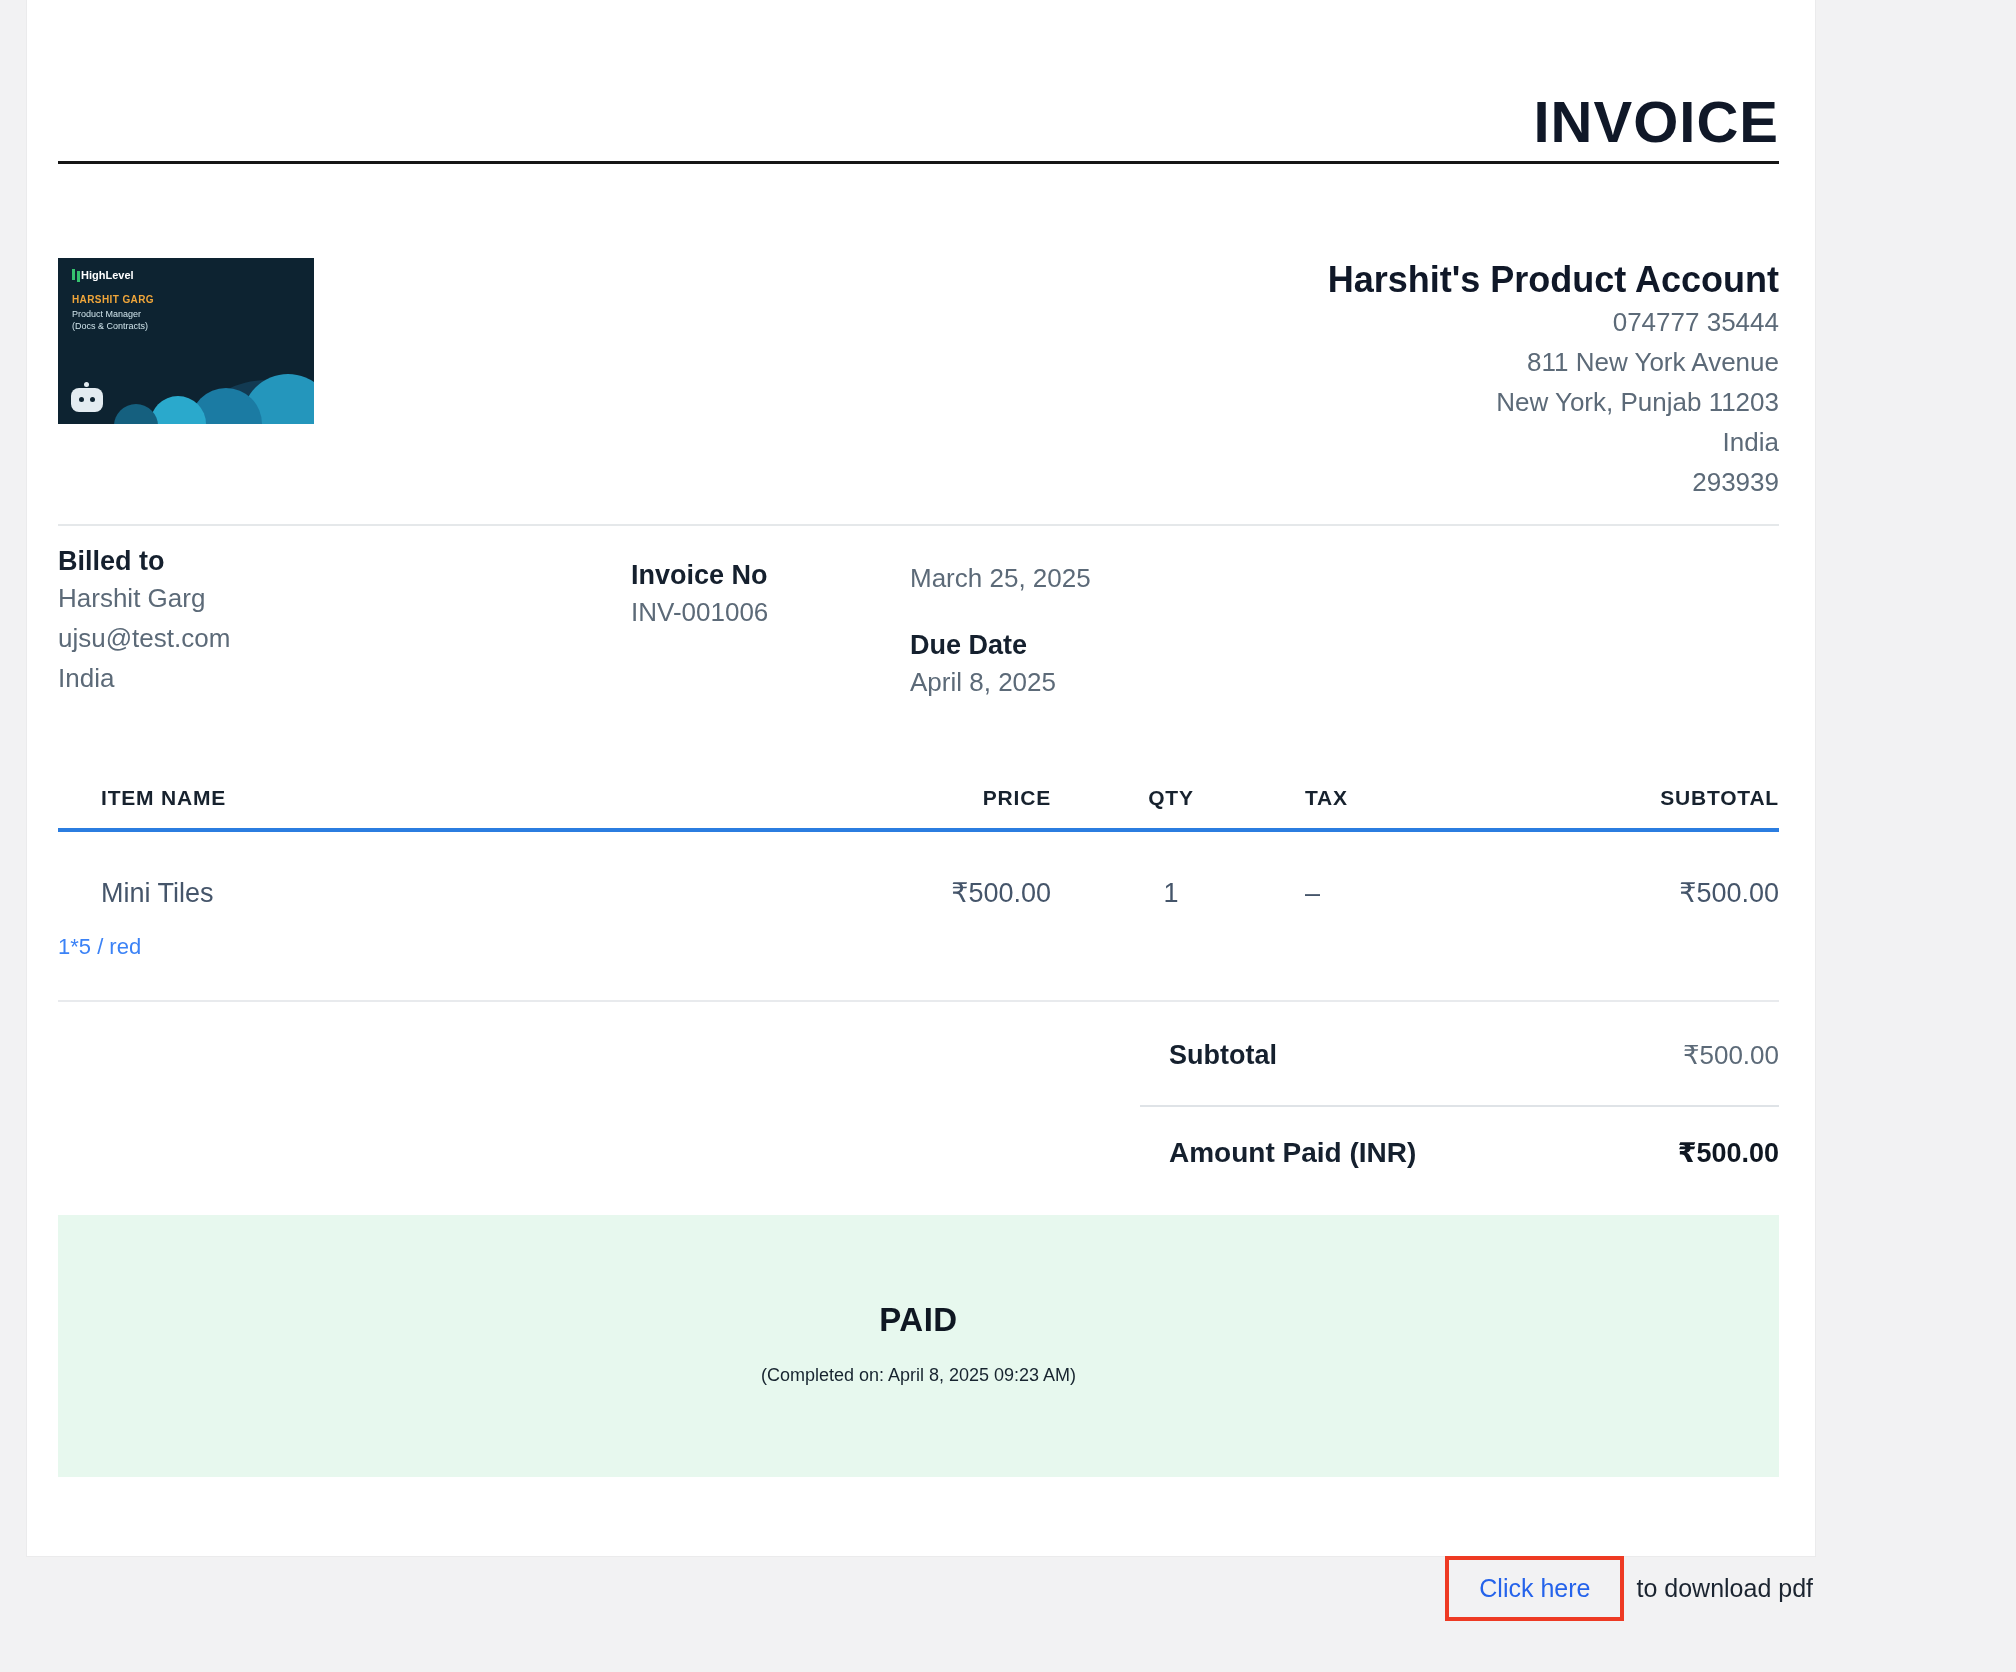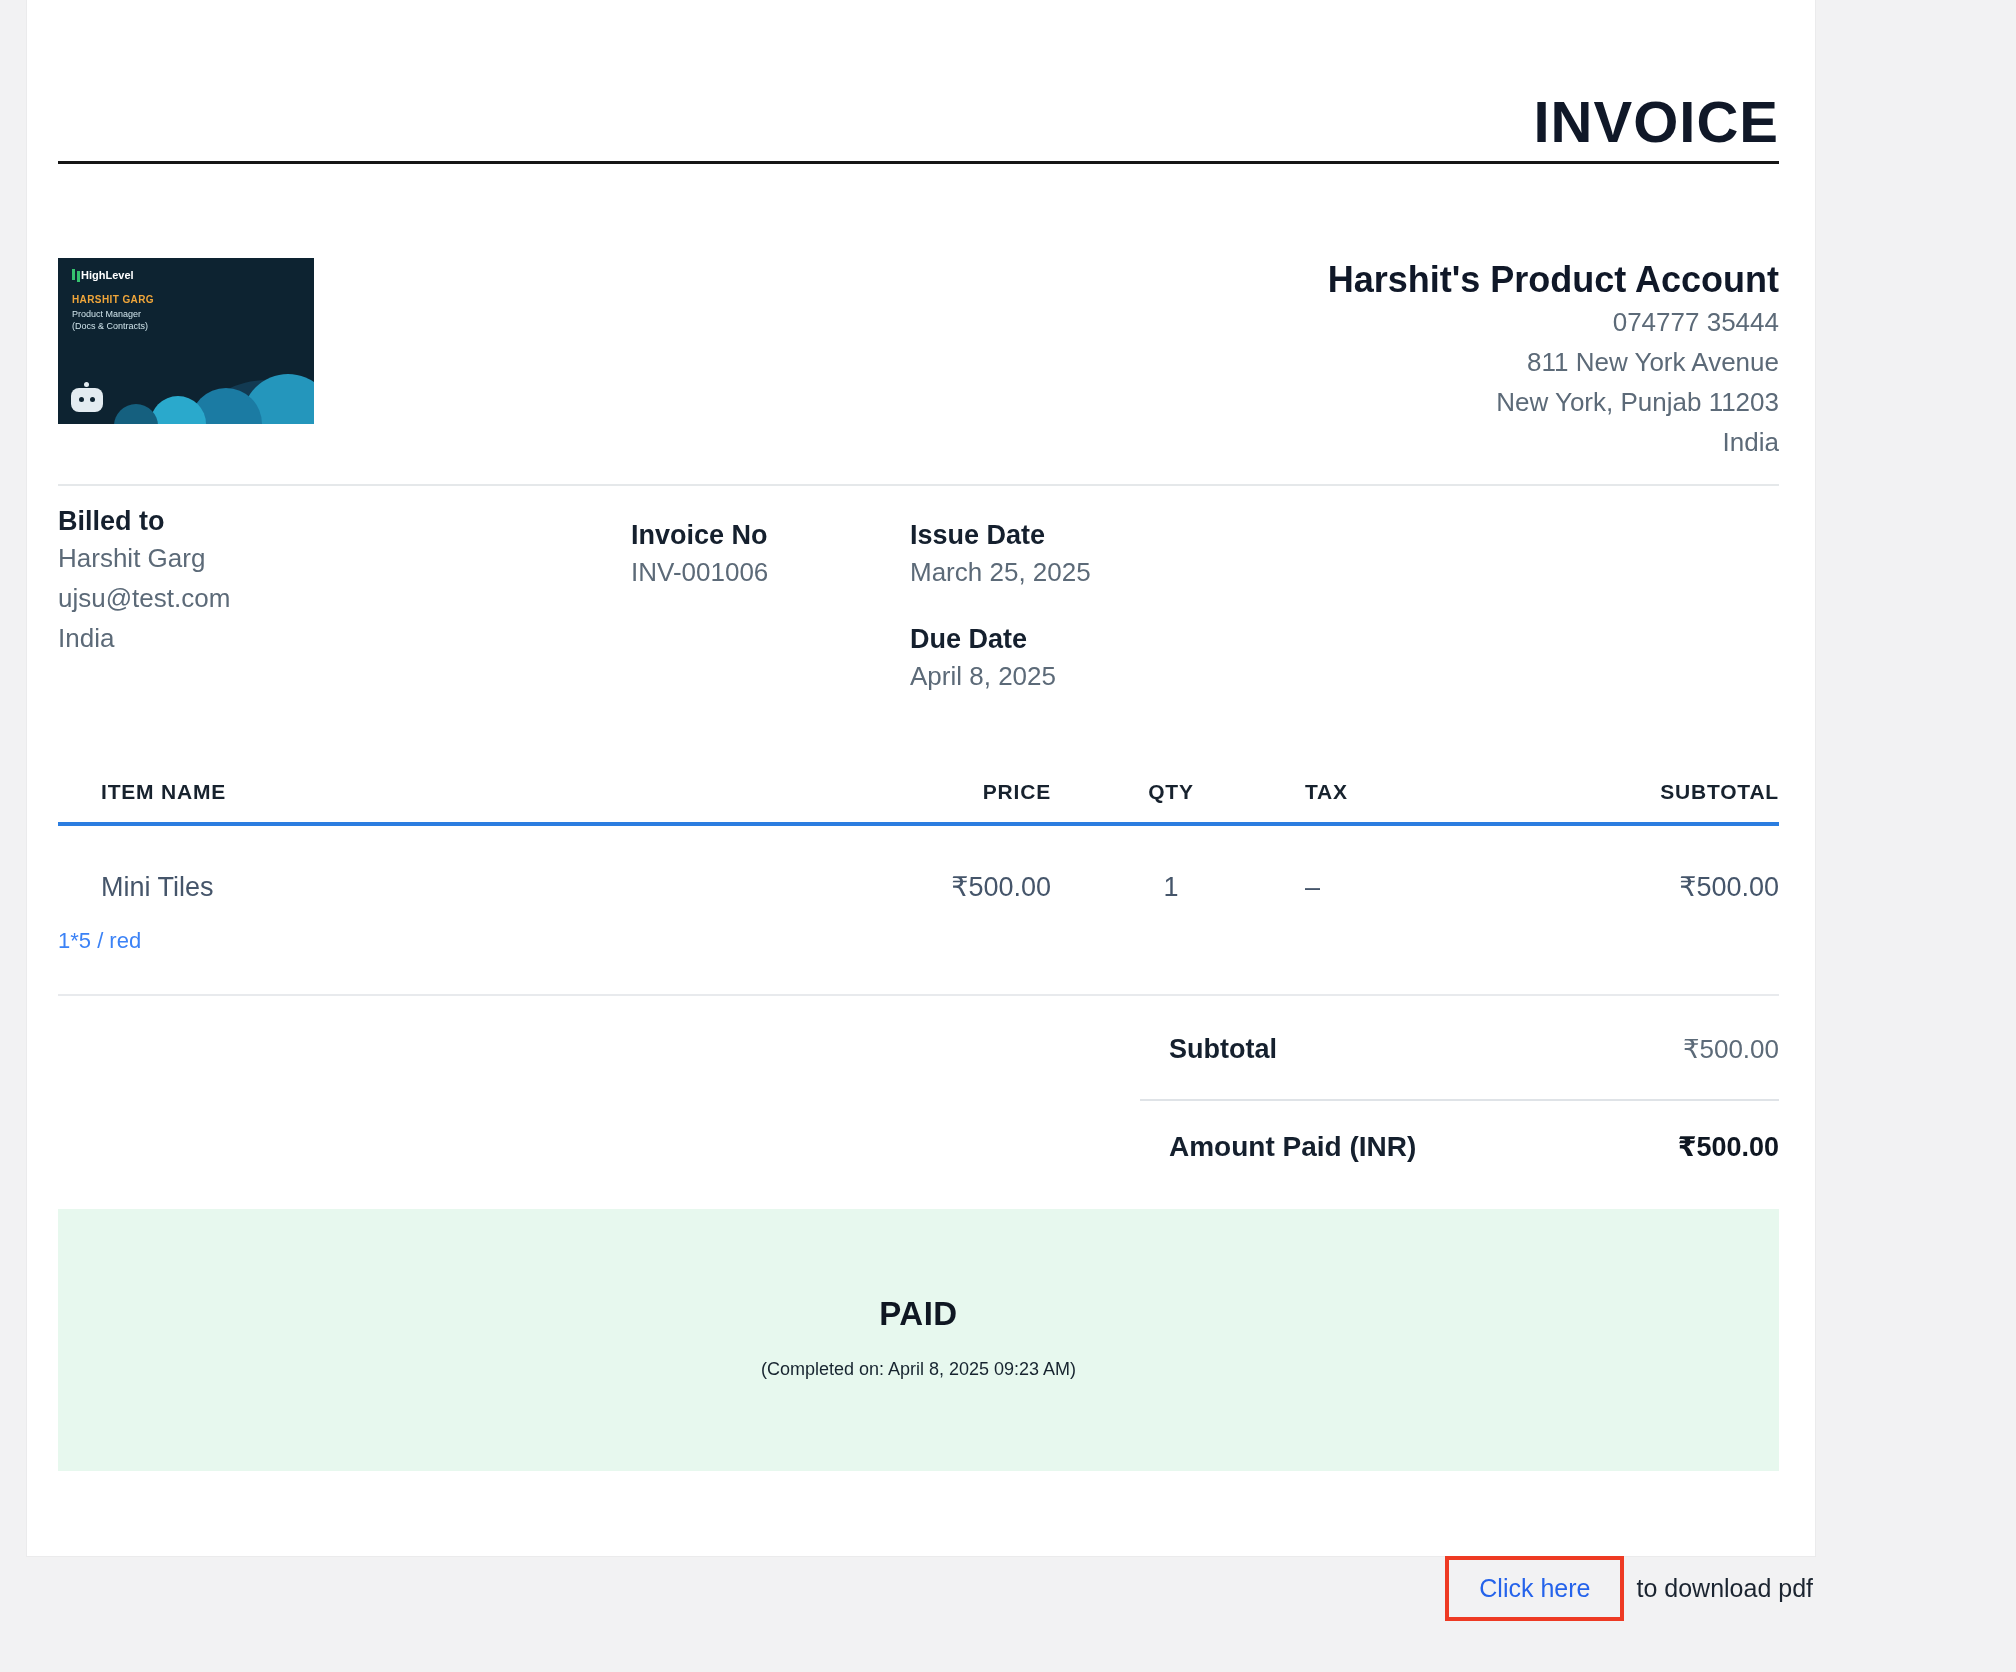--- a/index.html
+++ b/index.html
@@ -115,38 +115,38 @@
         <div class="lc-role">Product Manager</div>
         <div class="lc-role2">(Docs &amp; Contracts)</div>
         <div class="lc-bot"></div>
       </div>
       <div class="company-block">
         <div class="company-name">Harshit's Product Account</div>
         <div class="company-line">074777 35444</div>
         <div class="company-line">811 New York Avenue</div>
         <div class="company-line">New York, Punjab 11203</div>
         <div class="company-line">India</div>
+        <div class="company-line">293939</div>
       </div>
     </div>
 
     <div class="divider"></div>
 
     <div class="meta-section">
       <div class="billed-col">
         <div class="label">Billed to</div>
         <div class="gray-line">Harshit Garg</div>
         <div class="gray-line">ujsu@test.com</div>
         <div class="gray-line">India</div>
       </div>
       <div class="invno-col">
         <div class="label">Invoice No</div>
         <div class="gray-line">INV-001006</div>
       </div>
       <div class="dates-col">
-        <div class="label">Issue Date</div>
         <div class="gray-line">March 25, 2025</div>
         <div class="label due-label">Due Date</div>
         <div class="gray-line">April 8, 2025</div>
       </div>
     </div>
 
     <div class="grid-row table-head">
       <div class="col-name">ITEM NAME</div>
       <div class="col-price">PRICE</div>
       <div class="col-qty">QTY</div>

